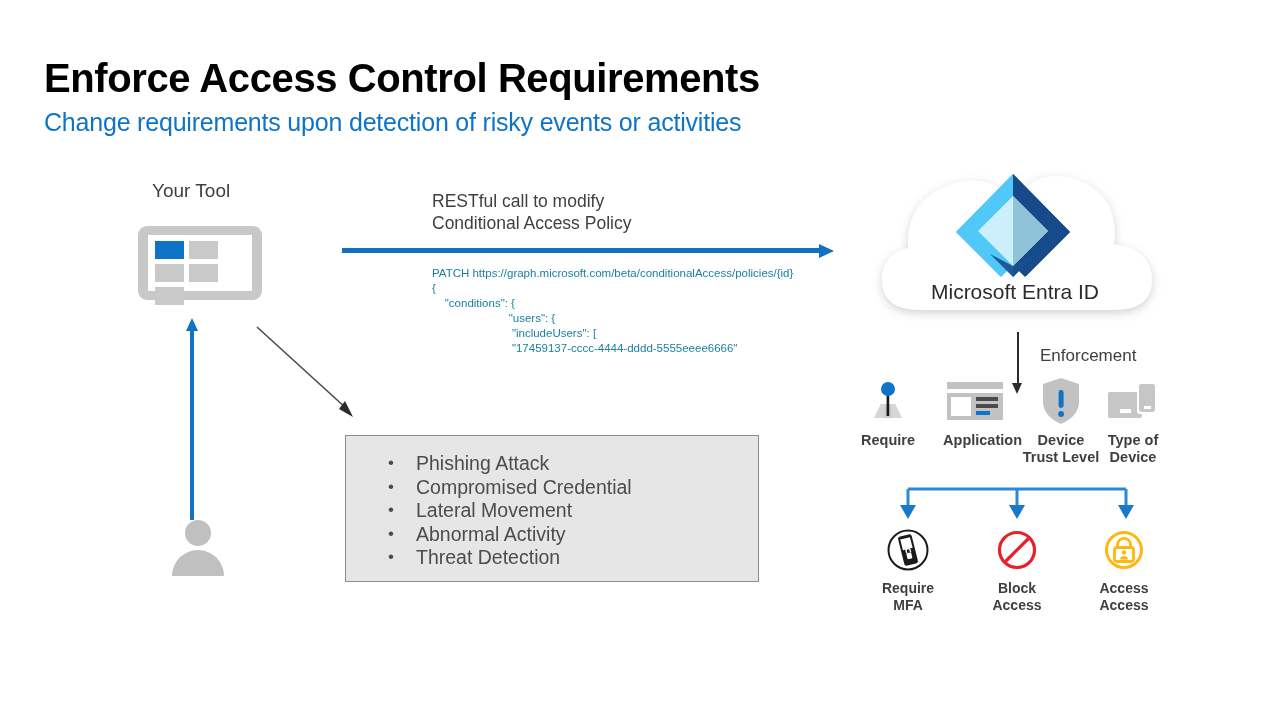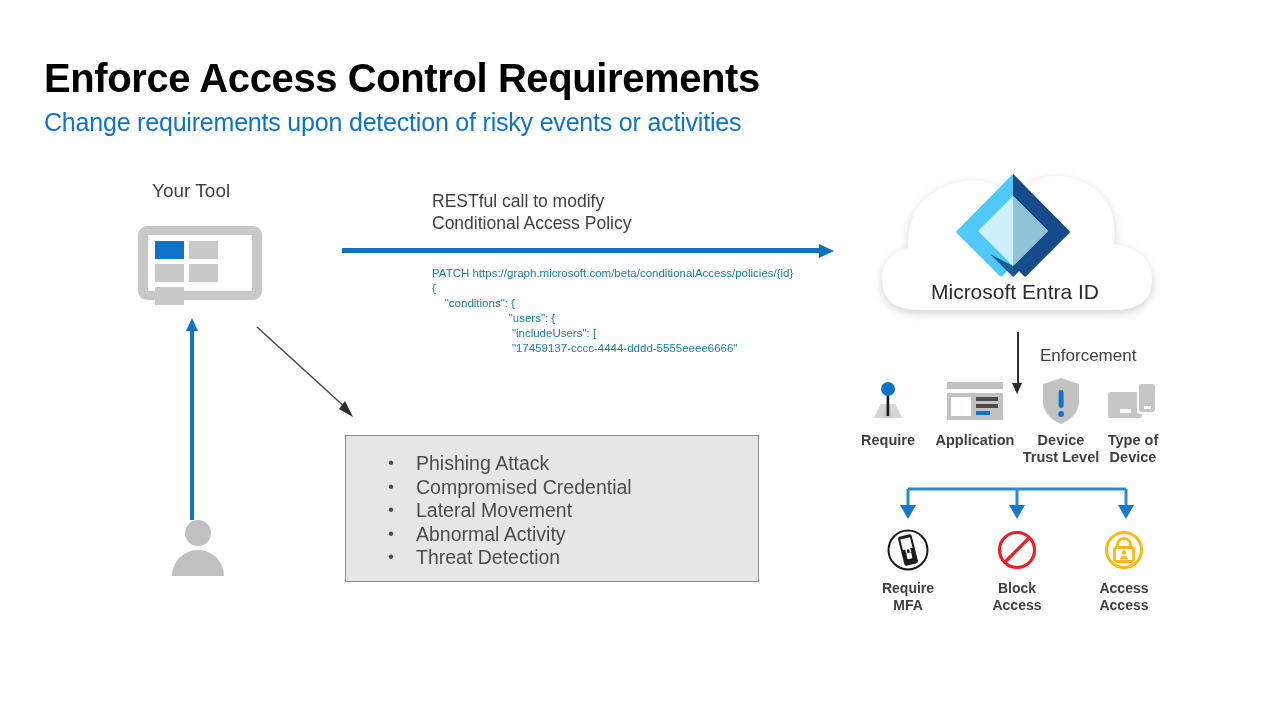--- a/index.html
+++ b/index.html
@@ -252,21 +252,21 @@
         <path d="M31 26 L26 26 L28 40 L38 40 Z" fill="#d6d6d6"></path>
         <rect x="22.6" y="12" width="2.6" height="26" fill="#1a1a1a"></rect>
         <circle cx="24" cy="11" r="7" fill="#0f74c8"></circle>
       </svg>
     </div>
     <div class="cap">
       <span>Require</span>
     </div>
   </div>
 
-  <div class="cond" style="left:928px;">
+  <div class="cond" style="left:928px;text-align:right;">
     <div class="glyph">
       <svg width="62" height="48" viewBox="0 0 62 48">
         <rect x="3" y="4" width="56" height="7" fill="#c2c2c2"></rect>
         <rect x="3" y="15" width="56" height="27" fill="#c2c2c2"></rect>
         <rect x="7" y="19" width="20" height="19" fill="#ffffff"></rect>
         <rect x="32" y="19" width="22" height="4" fill="#4a4a4a"></rect>
         <rect x="32" y="26" width="22" height="4" fill="#4a4a4a"></rect>
         <rect x="32" y="33" width="14" height="4" fill="#0f74c8"></rect>
       </svg>
     </div>

